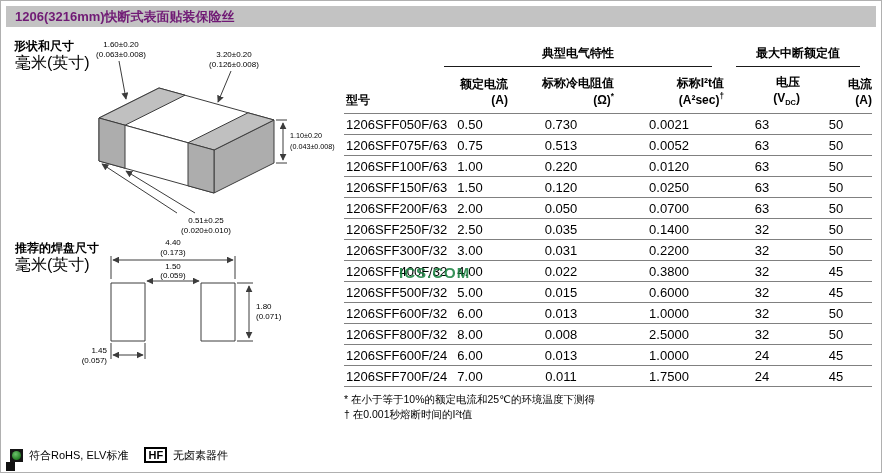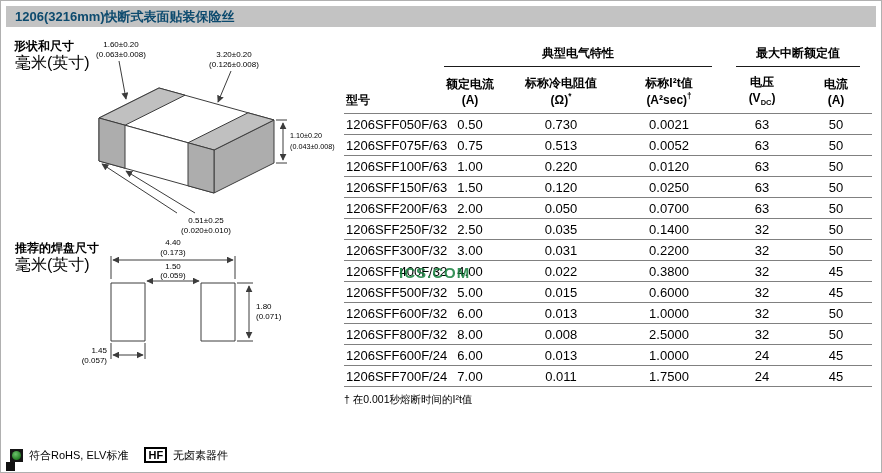--- a/index.html
+++ b/index.html
@@ -7,21 +7,21 @@
   body { font-family:"Liberation Sans","DejaVu Sans",sans-serif; color:#000; }
 
   .page {
     position:relative; width:882px; height:473px;
     background:#fff; border:1px solid #b0b0b0; overflow:hidden;
   }
 
   .titlebar {
     position:absolute; left:5px; top:5px; right:5px; height:21px;
     background:#c3c3c3; font-size:13px; font-weight:bold;
-    line-height:21px; padding-left:9px; color:#0c4a6e;
+    line-height:21px; padding-left:9px; color:#701a75;
   }
 
   .sec-title { position:absolute; font-size:12px; font-weight:bold; }
   .sec-sub   { position:absolute; font-size:16px; }
 
   .chip-svg { position:absolute; left:8px;  top:32px; }
   .pad-svg  { position:absolute; left:55px; top:234px; }
 
   svg text { font-family:"Liberation Sans","DejaVu Sans",sans-serif; fill:#000; }
   .dim  { font-size:8px; }
@@ -37,21 +37,21 @@
   col.c-model{width:88px;} col.c-cur{width:76px;} col.c-res{width:106px;}
   col.c-i2t{width:110px;} col.c-volt{width:76px;} col.c-amp{width:72px;}
 
   .group-row th { padding:0 12px; height:26px; vertical-align:bottom; font-weight:bold; }
   .group-row .grp {
     display:block; font-size:12px; font-weight:bold; text-align:center;
     border-bottom:1px solid #1a1a1a; padding-bottom:4px; white-space:nowrap;
   }
   .colhead-row th {
     vertical-align:bottom; font-size:12px; font-weight:bold;
-    text-align:center; padding:7px 0 4px; line-height:1.35; white-space:nowrap;
+    text-align:right; padding:7px 0 4px; line-height:1.35; white-space:nowrap;
   }
   .colhead-row th.model-h { text-align:left; padding-left:2px; }
 
   table.fuse-table td {
     border-top:1px solid #808080; font-size:13px; text-align:center;
     padding:3px 2px 2px; white-space:nowrap;
   }
   table.fuse-table td.model { text-align:left; padding-left:2px; }
   table.fuse-table tbody tr:last-child td { border-bottom:1px solid #808080; }
 
@@ -328,20 +328,21 @@
     <td>0.011</td>
     <td>1.7500</td>
     <td>24</td>
     <td>45</td>
   </tr>
 
 </tbody>
     </table>
 
     <div class="footnotes">
+      <div>* 在小于等于10%的额定电流和25℃的环境温度下测得</div>
       <div>† 在0.001秒熔断时间的I²t值</div>
     </div>
   </div>
 
   <div class="watermark">ICS.COM</div>
 
   <div class="compliance">
     <span class="rohs-icon"></span>
     <span>符合RoHS, ELV标准</span>
     <span class="hf-badge">HF</span>

